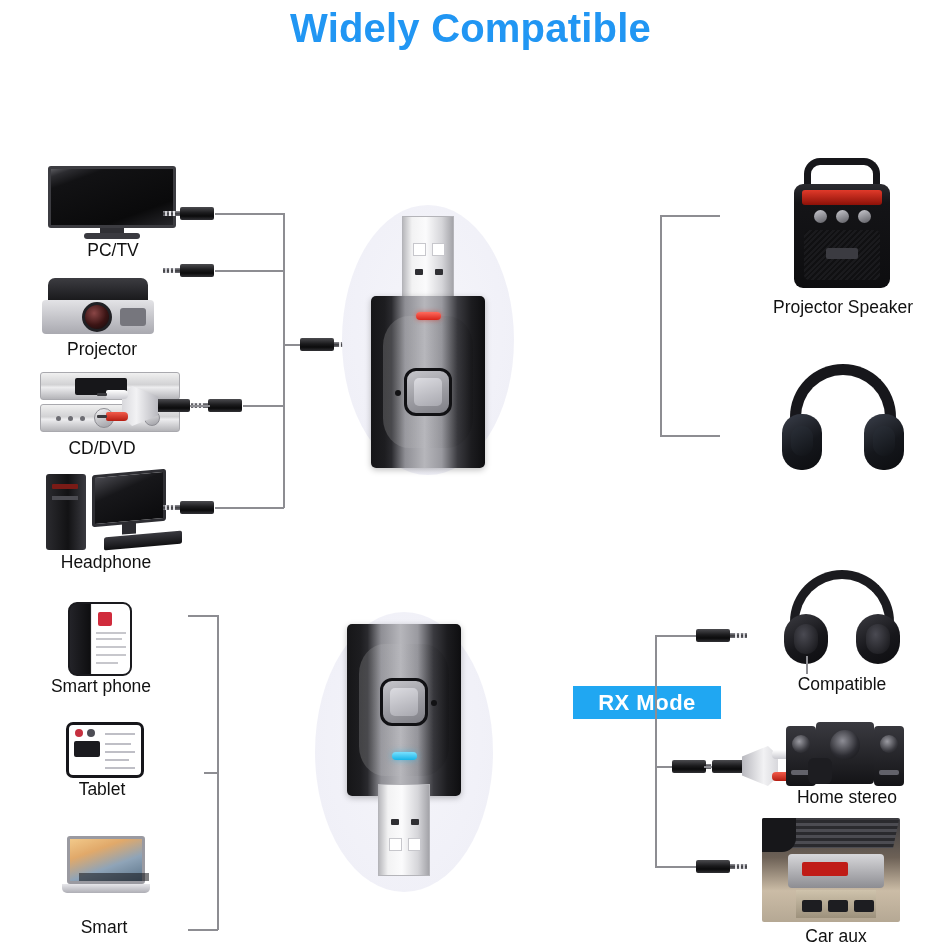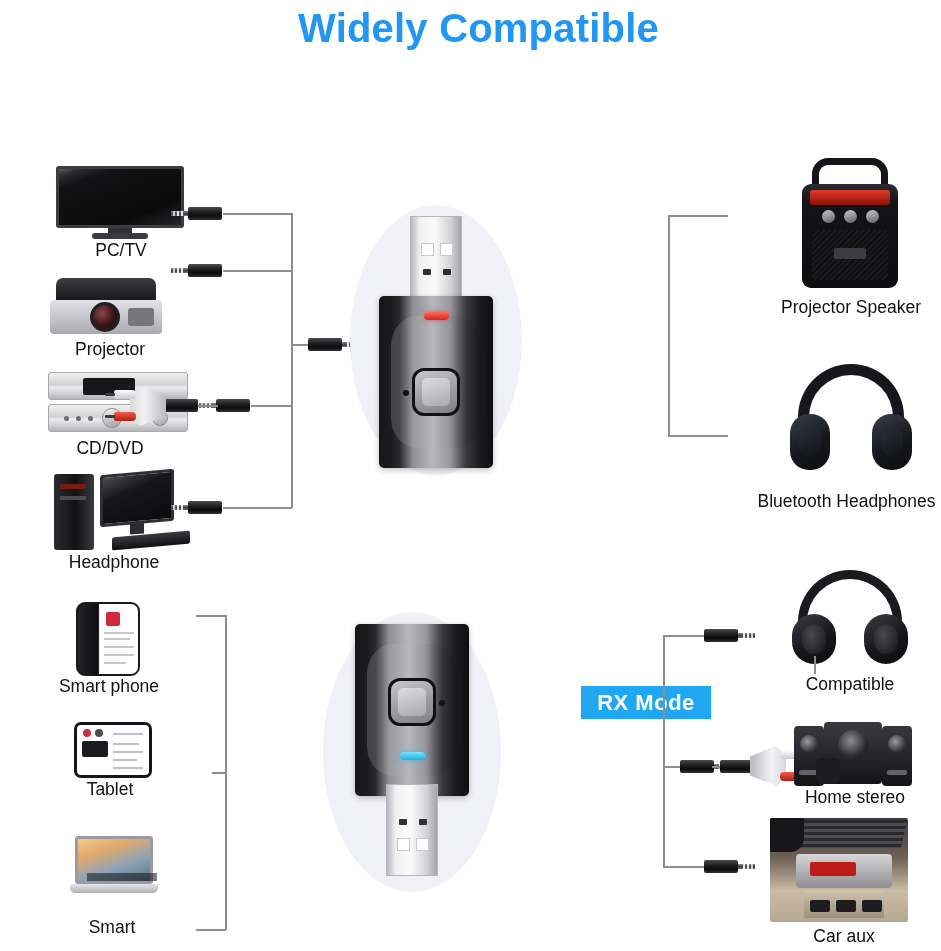--- a/index.html
+++ b/index.html
@@ -2,42 +2,42 @@
 <html><head>
 <meta charset="utf-8">
 <style>
   html,body{margin:0;padding:0;}
   body{
     width:941px;height:951px;position:relative;overflow:hidden;
     background:#ffffff;
     font-family:"Liberation Sans","DejaVu Sans",sans-serif;
     color:#1a1a1a;
   }
-  .stage{position:absolute;inset:0;margin-left:8px;}
+  .stage{position:absolute;inset:0;}
 
   
   #page-title{
     position:absolute;left:0;top:2px;width:941px;text-align:center;
     font-size:40px;font-weight:bold;letter-spacing:.2px;
     color:#2196f3;line-height:52px;
   }
   #intro{
     position:absolute;left:6px;top:70px;width:929px;text-align:center;
     font-size:18.5px;line-height:26px;color:#111;
   }
   #intro .ln{display:block;}
 
   
   .mode-badge{
     position:absolute;display:flex;align-items:center;justify-content:center;
     background:#20a7f2;color:#ffffff;font-weight:bold;font-size:22px;
     letter-spacing:.5px;
   }
   #tx-badge{left:578px;top:303px;width:140px;height:33px;}
-  #rx-badge{left:573px;top:686px;width:130px;height:33px;}
+  #rx-badge{left:573px;top:686px;width:148px;height:33px;}
 
   
   .dev-label{
     position:absolute;text-align:center;font-size:17.5px;color:#111;
     line-height:21px;white-space:nowrap;
   }
 
   
   .wire{position:absolute;background:#8d8d92;}
   .wire-v{width:1.6px;}
@@ -462,21 +462,20 @@
     <div class="grille"></div>
     <div class="badge"></div>
   </div>
   <div class="dev-label" style="left:750px;top:297px;width:186px;">Projector Speaker</div>
 
   <div class="art" id="art-bth">
     <div class="band"></div>
       <div class="cup l"></div>
       <div class="cup r"></div>
   </div>
-  <div class="dev-label" style="left:736px;top:491px;width:205px;">Bluetooth Headphones</div>
 
   <div class="art" id="art-phone">
     <div class="case">
       <div class="thumb"></div>
       <div class="ln" style="top:28px;width:30px;"></div>
       <div class="ln" style="top:34px;width:26px;"></div>
       <div class="ln" style="top:42px;width:30px;"></div>
       <div class="ln" style="top:50px;width:30px;"></div>
       <div class="ln" style="top:58px;width:22px;"></div>
     </div>

